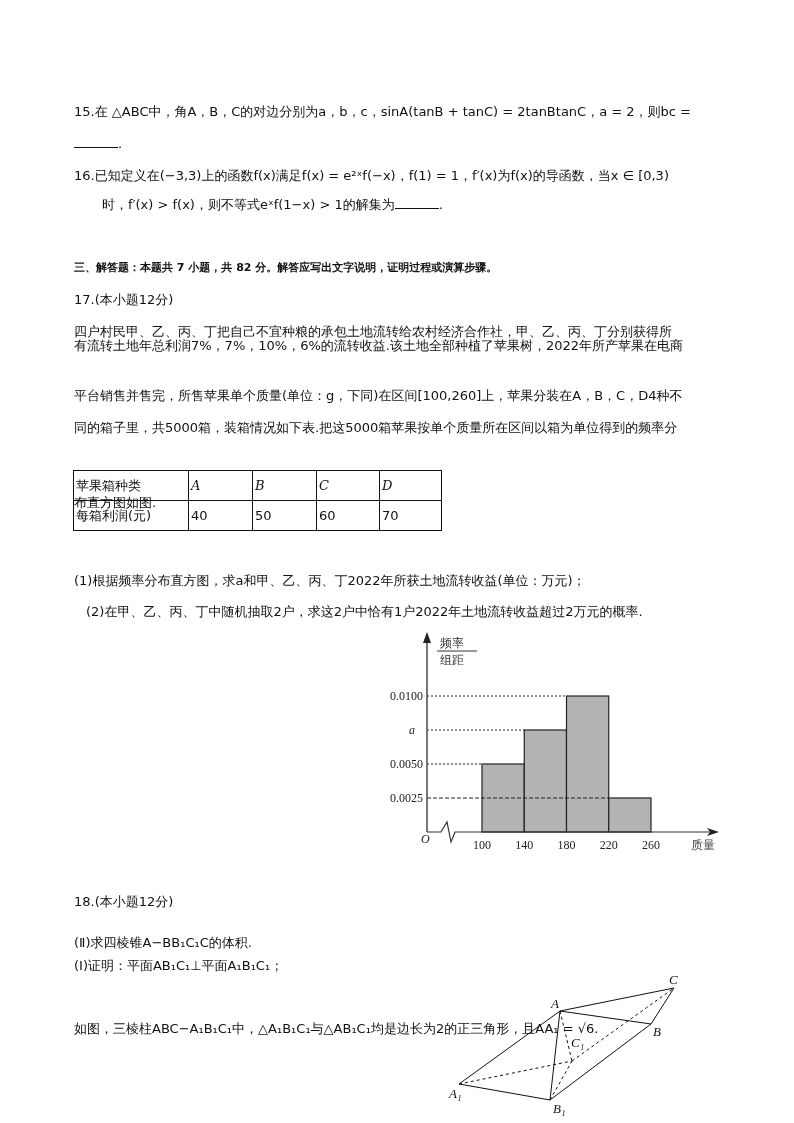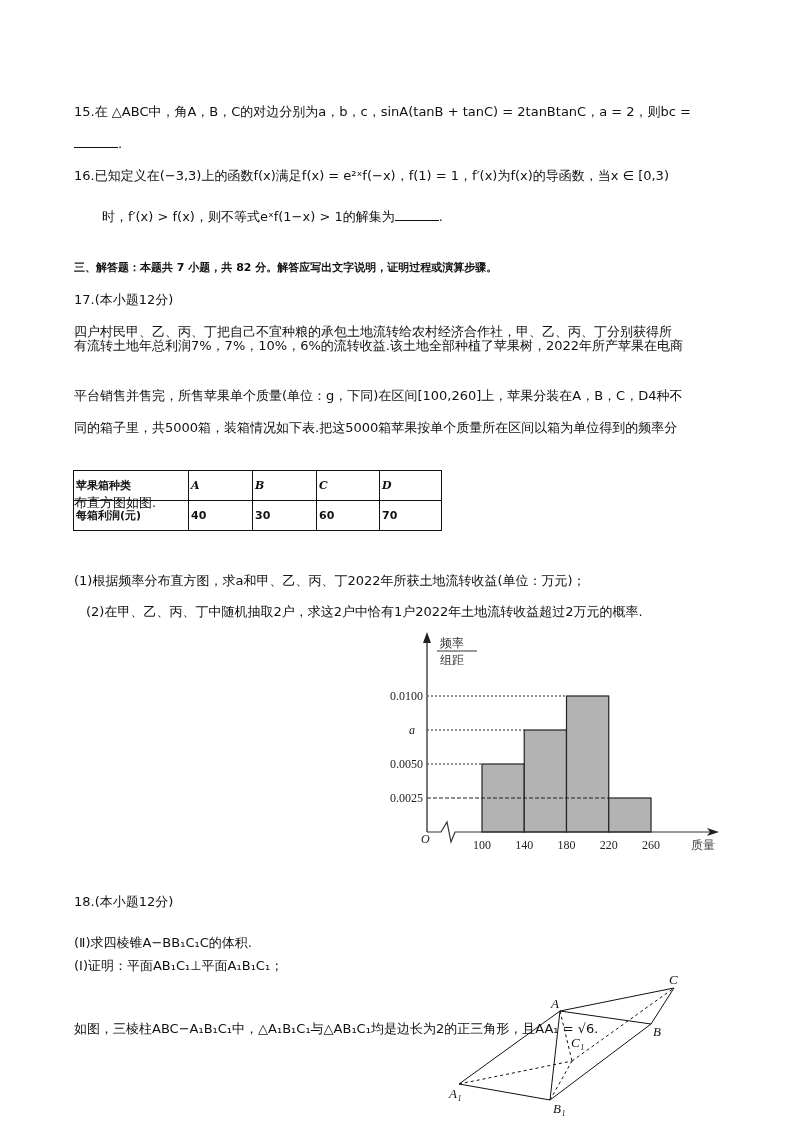--- a/index.html
+++ b/index.html
@@ -1,41 +1,41 @@
 <!DOCTYPE html>
 <html><head>
 <meta charset="utf-8">
 <style>
   html, body { margin: 0; padding: 0; background: #ffffff; }
   body { width: 794px; height: 1123px; position: relative; overflow: hidden;
          font-family: "DejaVu Sans", sans-serif; color: #111; font-size: 13px; }
   .line { position: absolute; left: 74px; white-space: nowrap; font-size: 13px; line-height: 18px; }
   .bold { font-weight: bold; }
   .blank { display: inline-block; width: 44px; border-bottom: 1px solid #111; height: 12px; vertical-align: baseline; }
-  table.box { position: absolute; left: 73px; top: 470px; border-collapse: collapse; font-size: 11px; font-weight: bold; }
+  table.box { position: absolute; left: 73px; top: 470px; border-collapse: collapse; font-size: 13px; }
   table.box td { border: 1px solid #111; height: 29px; padding: 0 2px; white-space: nowrap; }
   table.box td.c0 { width: 110px; }
   table.box td.c1 { width: 59px; }
   table.box td.c2 { width: 59px; }
   table.box td.c3 { width: 58px; }
   table.box td.c4 { width: 57px; }
   .it { font-family: "DejaVu Serif", serif; font-style: italic; }
   svg { position: absolute; left: 0; top: 0; }
   .ser { font-family: "Liberation Serif", serif; }
 </style>
 </head>
 <body>
 
 <div class="line" style="top:103px;">15.在 △ABC中，角A，B，C的对边分别为a，b，c，sinA(tanB + tanC) = 2tanBtanC，a = 2，则bc =</div>
 <div class="line" style="top:135px;">
   <span class="blank"></span><span>.</span>
 </div>
 
 <div class="line" style="top:167px;">16.已知定义在(−3,3)上的函数f(x)满足f(x) = e²ˣf(−x)，f(1) = 1，f′(x)为f(x)的导函数，当x ∈ [0,3)</div>
-<div class="line" style="top:208px;padding-left:28px;">
+<div class="line" style="top:196px;padding-left:28px;">
   <span>时，f′(x) &gt; f(x)，则不等式eˣf(1−x) &gt; 1的解集为</span><span class="blank"></span><span>.</span>
 </div>
 
 <div class="line bold" style="top:259px; font-size:11px;">三、解答题：本题共 7 小题，共 82 分。解答应写出文字说明，证明过程或演算步骤。</div>
 
 <div class="line" style="top:291px;">17.(本小题12分)</div>
 <div class="line" style="top:323px;">四户村民甲、乙、丙、丁把自己不宜种粮的承包土地流转给农村经济合作社，甲、乙、丙、丁分别获得所</div>
 <div class="line" style="top:337px;">有流转土地年总利润7%，7%，10%，6%的流转收益.该土地全部种植了苹果树，2022年所产苹果在电商</div>
 <div class="line" style="top:387px;">平台销售并售完，所售苹果单个质量(单位：g，下同)在区间[100,260]上，苹果分装在A，B，C，D4种不</div>
 <div class="line" style="top:419px;">同的箱子里，共5000箱，装箱情况如下表.把这5000箱苹果按单个质量所在区间以箱为单位得到的频率分</div>
@@ -46,21 +46,21 @@
       <tr>
     <td class="c0">苹果箱种类</td>
     <td class="c1 it">A</td>
     <td class="c2 it">B</td>
     <td class="c3 it">C</td>
     <td class="c4 it">D</td>
   </tr>
   <tr>
     <td class="c0">每箱利润(元)</td>
     <td class="c1">40</td>
-    <td class="c2">30</td>
+    <td class="c2">50</td>
     <td class="c3">60</td>
     <td class="c4">70</td>
   </tr>
 </tbody>
   </table>
 
 <div class="line" style="top:572px;">(1)根据频率分布直方图，求a和甲、乙、丙、丁2022年所获土地流转收益(单位：万元)；</div>
 <div class="line" style="top:603px;margin-left:12px;">(2)在甲、乙、丙、丁中随机抽取2户，求这2户中恰有1户2022年土地流转收益超过2万元的概率.</div>
 
 <svg id="hist" width="794" height="1123" style="pointer-events:none;">

